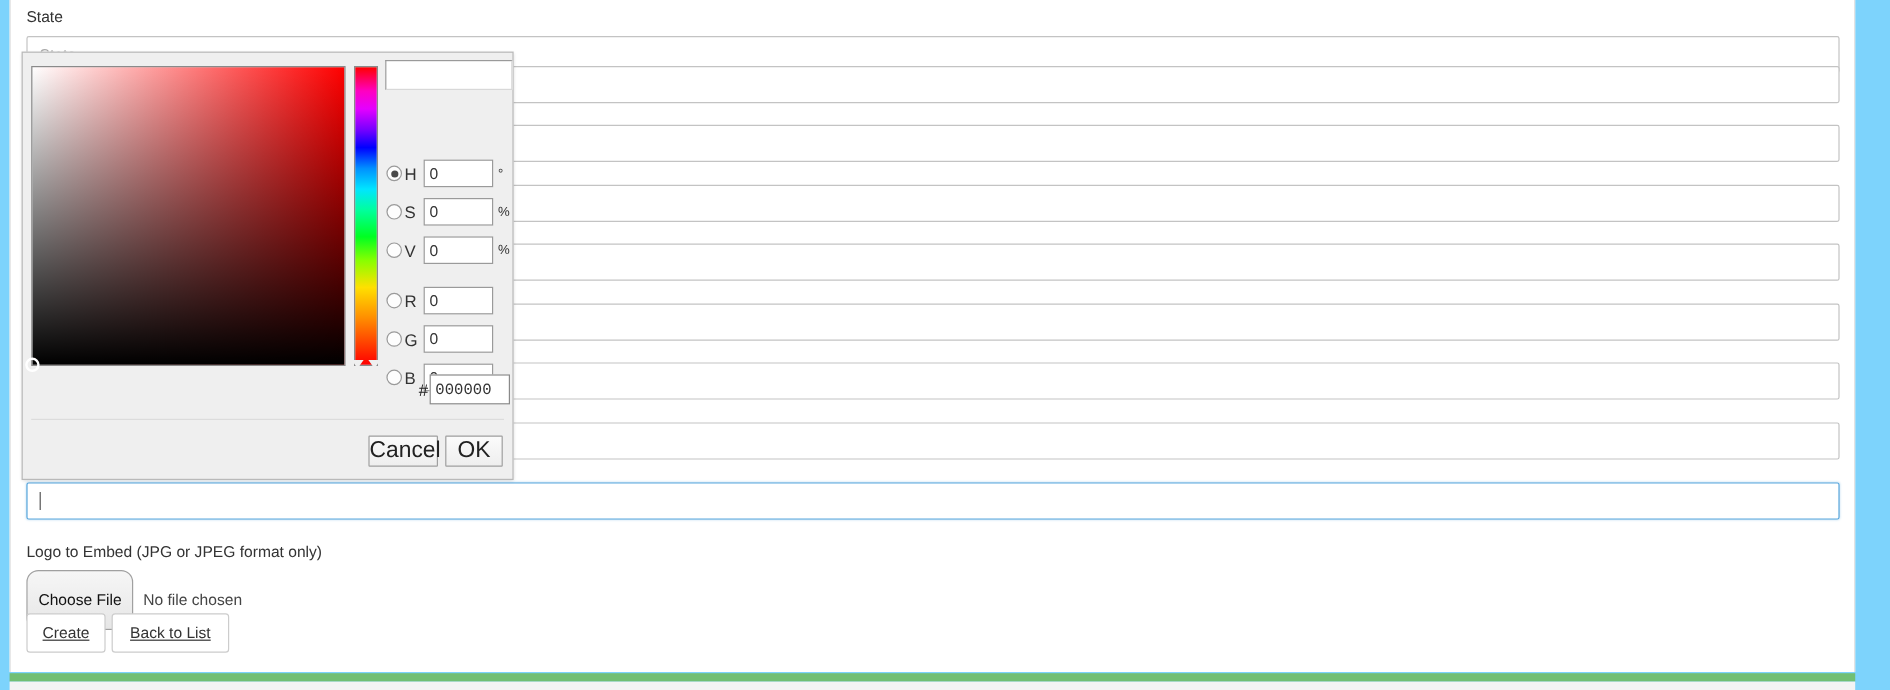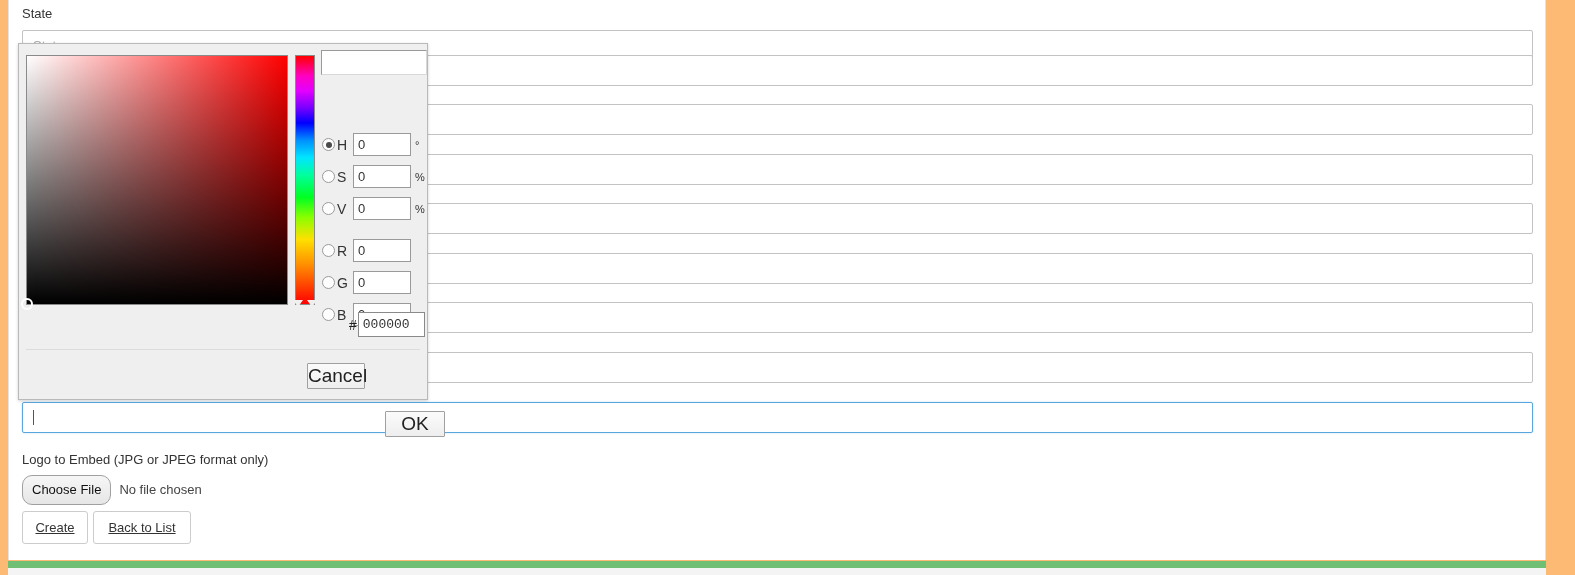--- a/index.html
+++ b/index.html
@@ -6,21 +6,21 @@
     margin: 0;
     padding: 0;
     background: #f4f4f4;
     font-family: "Liberation Sans", sans-serif;
   }
   #screen {
     position: relative;
     width: 1575px;
     height: 575px;
     overflow: hidden;
-    background: #fdba74;
+    background: #7dd3fc;
   }
   
   .page-sheet {
     position: absolute;
     left: 8px;
     top: -40px;
     width: 1538px;
     height: 600px;
     background: #ffffff;
     border-left: 1px solid #e3e3e3;
@@ -259,37 +259,37 @@
     border: 1px solid #a0a0a0;
     background: linear-gradient(to bottom, #fbfbfb 0%, #eeeeee 100%);
     font-size: 19px;
     color: #222;
     font-family: "Liberation Sans", sans-serif;
     border-radius: 1px;
     cursor: pointer;
     padding: 0;
   }
   #cancel-btn { left: 288px; width: 58px; }
-  #ok-btn     { left: 366px; width: 60px; margin-top: 48px; }
+  #ok-btn     { left: 352px; width: 48px; }
 
   
   #logo-label { left: 22px; top: 453px; }
   #file-row {
     position: absolute;
     left: 22px;
     top: 475px;
     display: flex;
     align-items: center;
   }
   #choose-file-btn {
     border: 1px solid #a0a0a0;
     background: linear-gradient(to bottom, #f6f6f6 0%, #e6e6e6 100%);
     font-size: 13px;
     color: #111;
-    padding: 6px 9px;
+    padding: 16px 9px;
     border-radius: 10px;
     font-family: "Liberation Sans", sans-serif;
     cursor: pointer;
     line-height: 1.2;
   }
   #no-file-text {
     font-size: 13px;
     color: #444;
     margin-left: 8px;
   }

